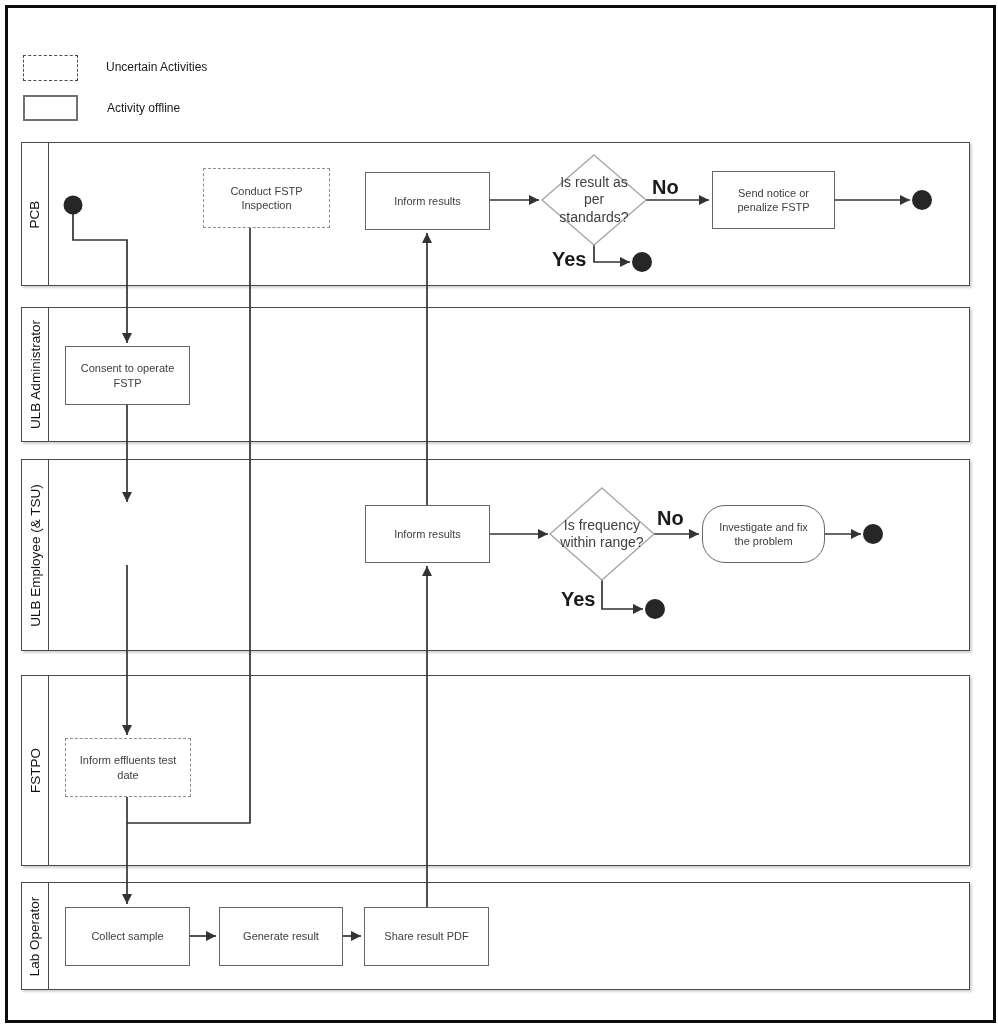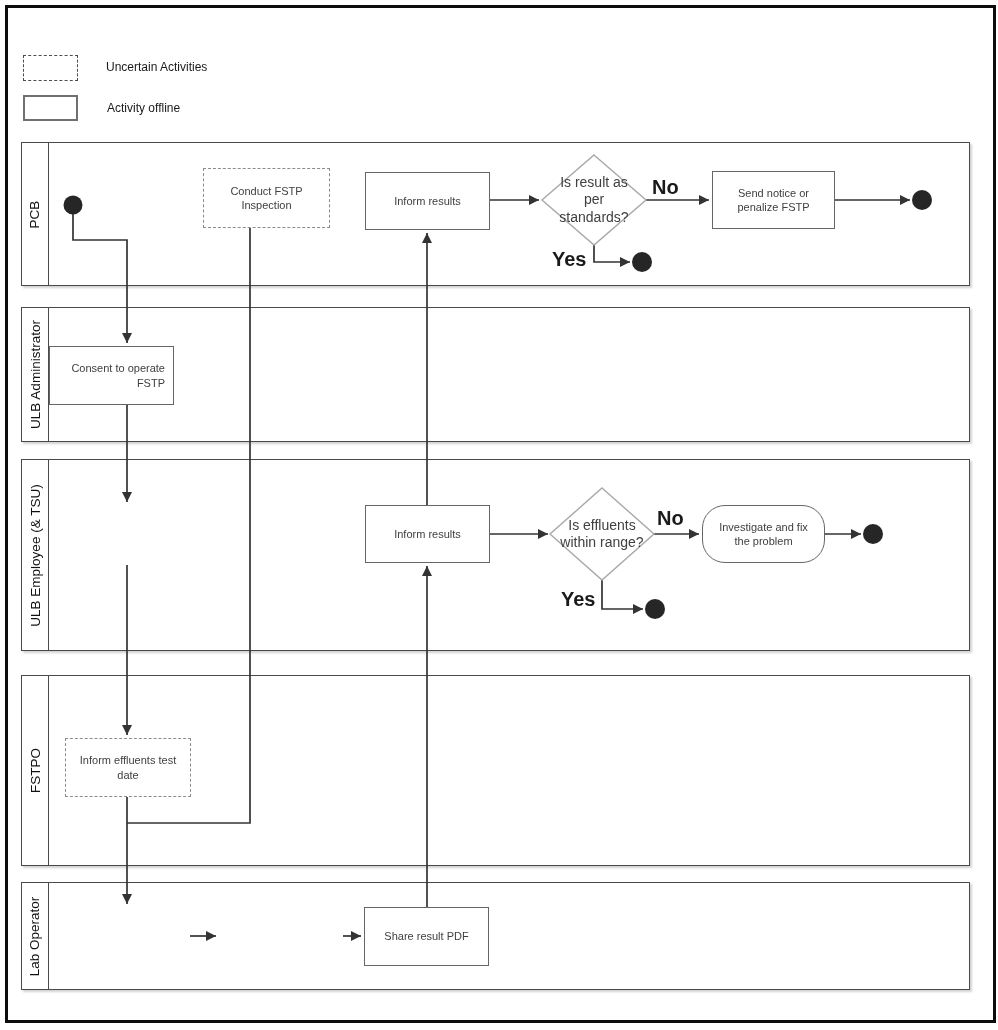--- a/index.html
+++ b/index.html
@@ -103,27 +103,29 @@
     <circle class="terminal" cx="73" cy="205" r="9.5"></circle>
     <circle class="terminal" cx="922" cy="200" r="10"></circle>
     <circle class="terminal" cx="642" cy="262" r="10"></circle>
     <circle class="terminal" cx="873" cy="534" r="10"></circle>
     <circle class="terminal" cx="655" cy="609" r="10"></circle>
   </svg>
 
   <div class="box dashed" style="left:203px;top:168px;width:127px;height:60px;">Conduct FSTP Inspection</div>
   <div class="box" style="left:365px;top:172px;width:125px;height:58px;">Inform results</div>
   <div class="box" style="left:712px;top:171px;width:123px;height:58px;">Send notice or penalize FSTP</div>
-  <div class="box" style="left:49px;top:346px;width:125px;height:59px;text-align:right;">Consent to operate FSTP</div>
+  <div class="box" style="left:65px;top:346px;width:125px;height:59px;">Consent to operate FSTP</div>
   <div class="box" style="left:365px;top:505px;width:125px;height:58px;">Inform results</div>
   <div class="box" style="left:702px;top:505px;width:123px;height:58px;border-radius:23px;">Investigate and fix the problem</div>
   <div class="box dashed" style="left:65px;top:738px;width:126px;height:59px;">Inform effluents test date</div>
+  <div class="box" style="left:65px;top:907px;width:125px;height:59px;">Collect sample</div>
+  <div class="box" style="left:219px;top:907px;width:124px;height:59px;">Generate result</div>
   <div class="box" style="left:364px;top:907px;width:125px;height:59px;">Share result PDF</div>
 
   <div class="diamond-text" style="left:565px;top:171px;width:58px;height:58px;">Is result as per standards?</div>
-  <div class="diamond-text" style="left:557px;top:508px;width:90px;height:52px;">Is effluents within range?</div>
+  <div class="diamond-text" style="left:557px;top:508px;width:90px;height:52px;">Is frequency within range?</div>
 
   <div class="edge-label" style="left:652px;top:176px;">No</div>
   <div class="edge-label" style="left:552px;top:248px;">Yes</div>
   <div class="edge-label" style="left:657px;top:507px;">No</div>
   <div class="edge-label" style="left:561px;top:588px;">Yes</div>
 
 </div>
 
 </body></html>

